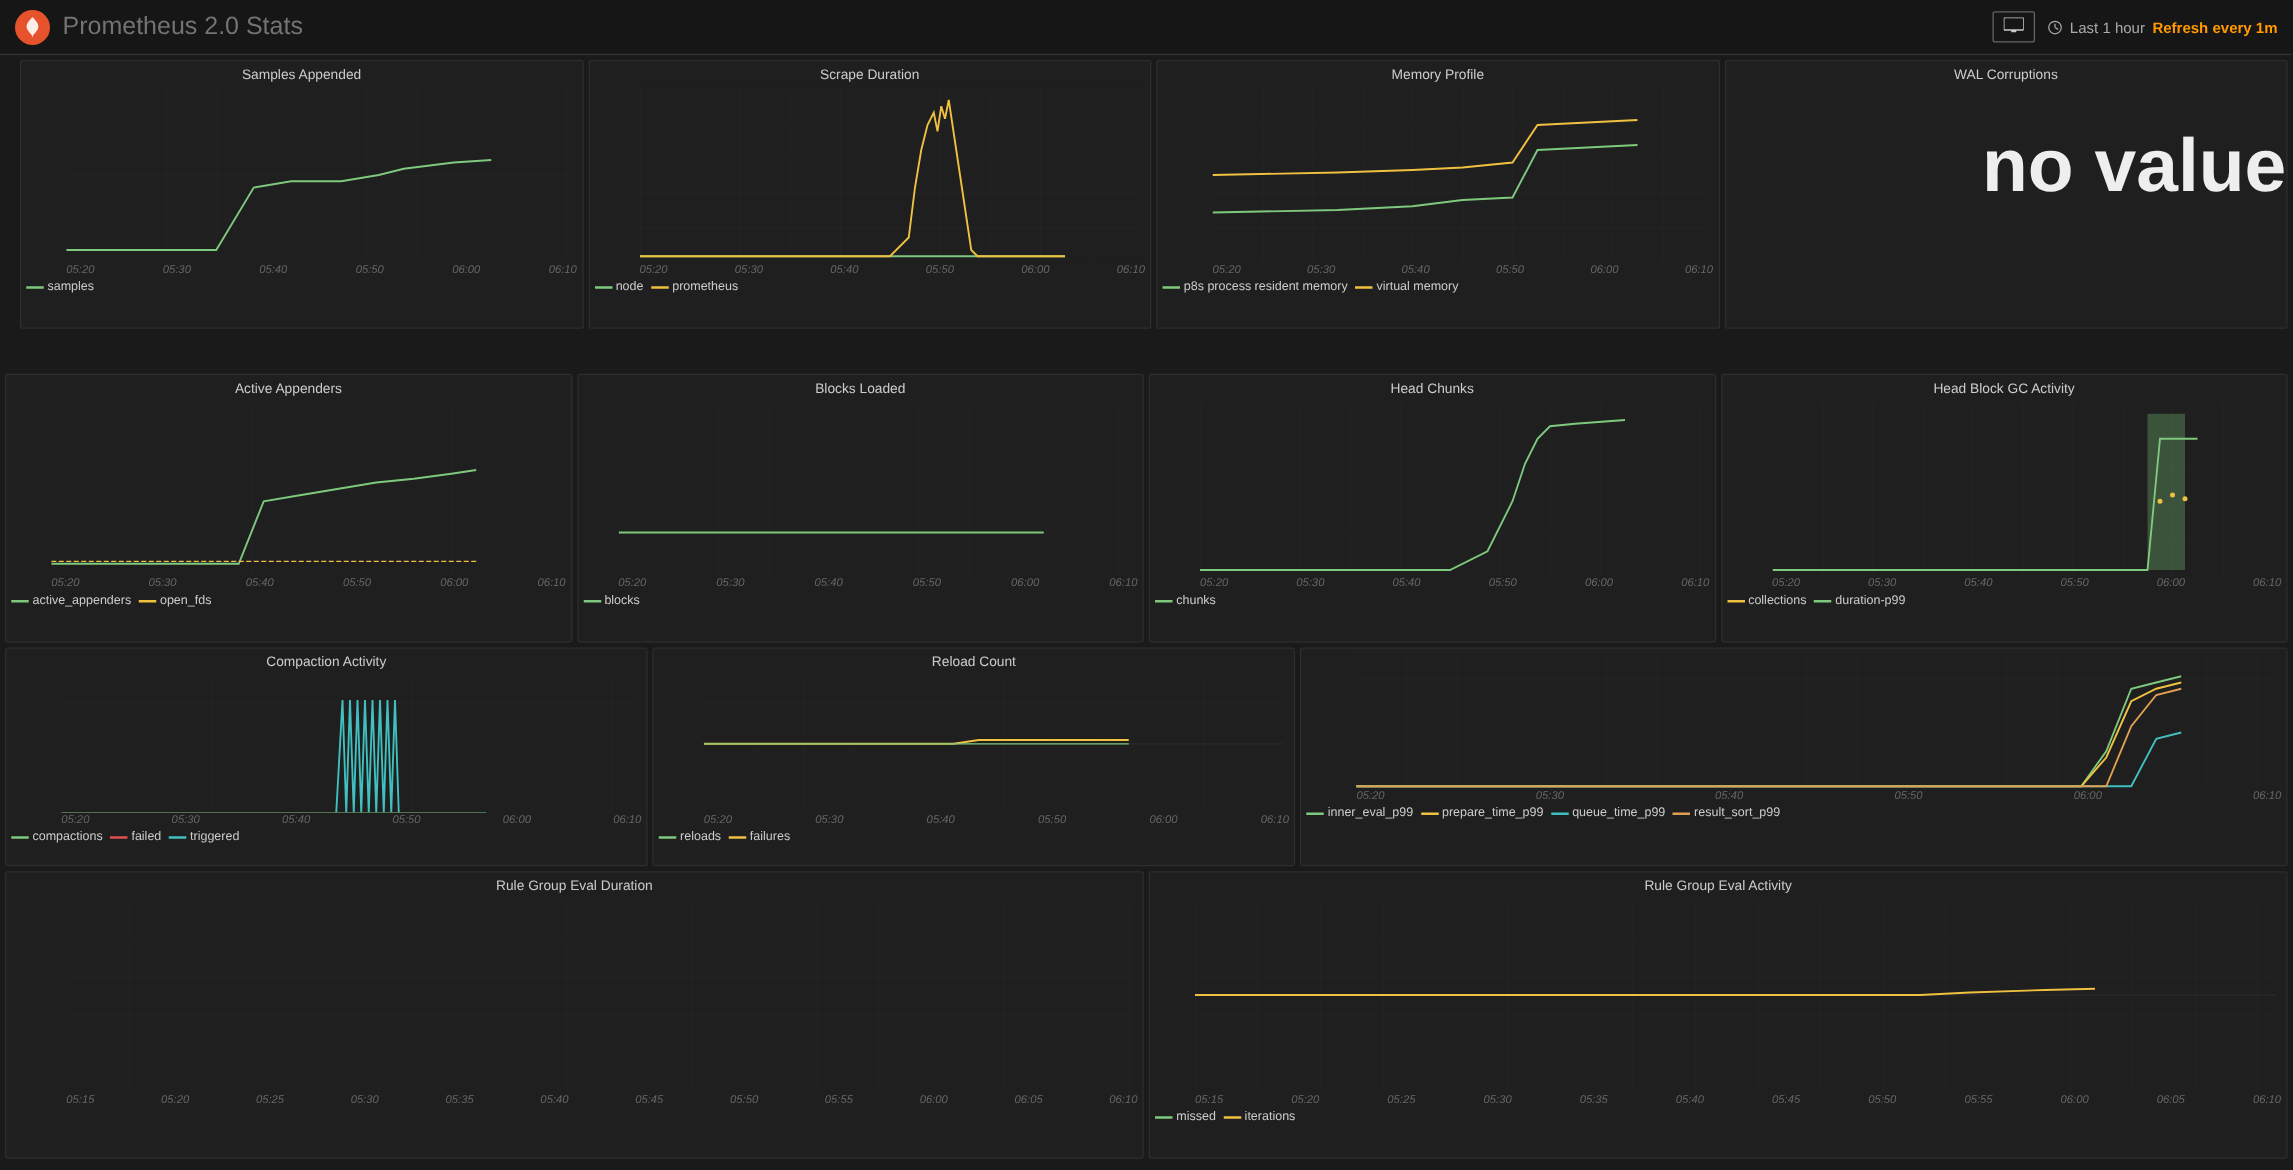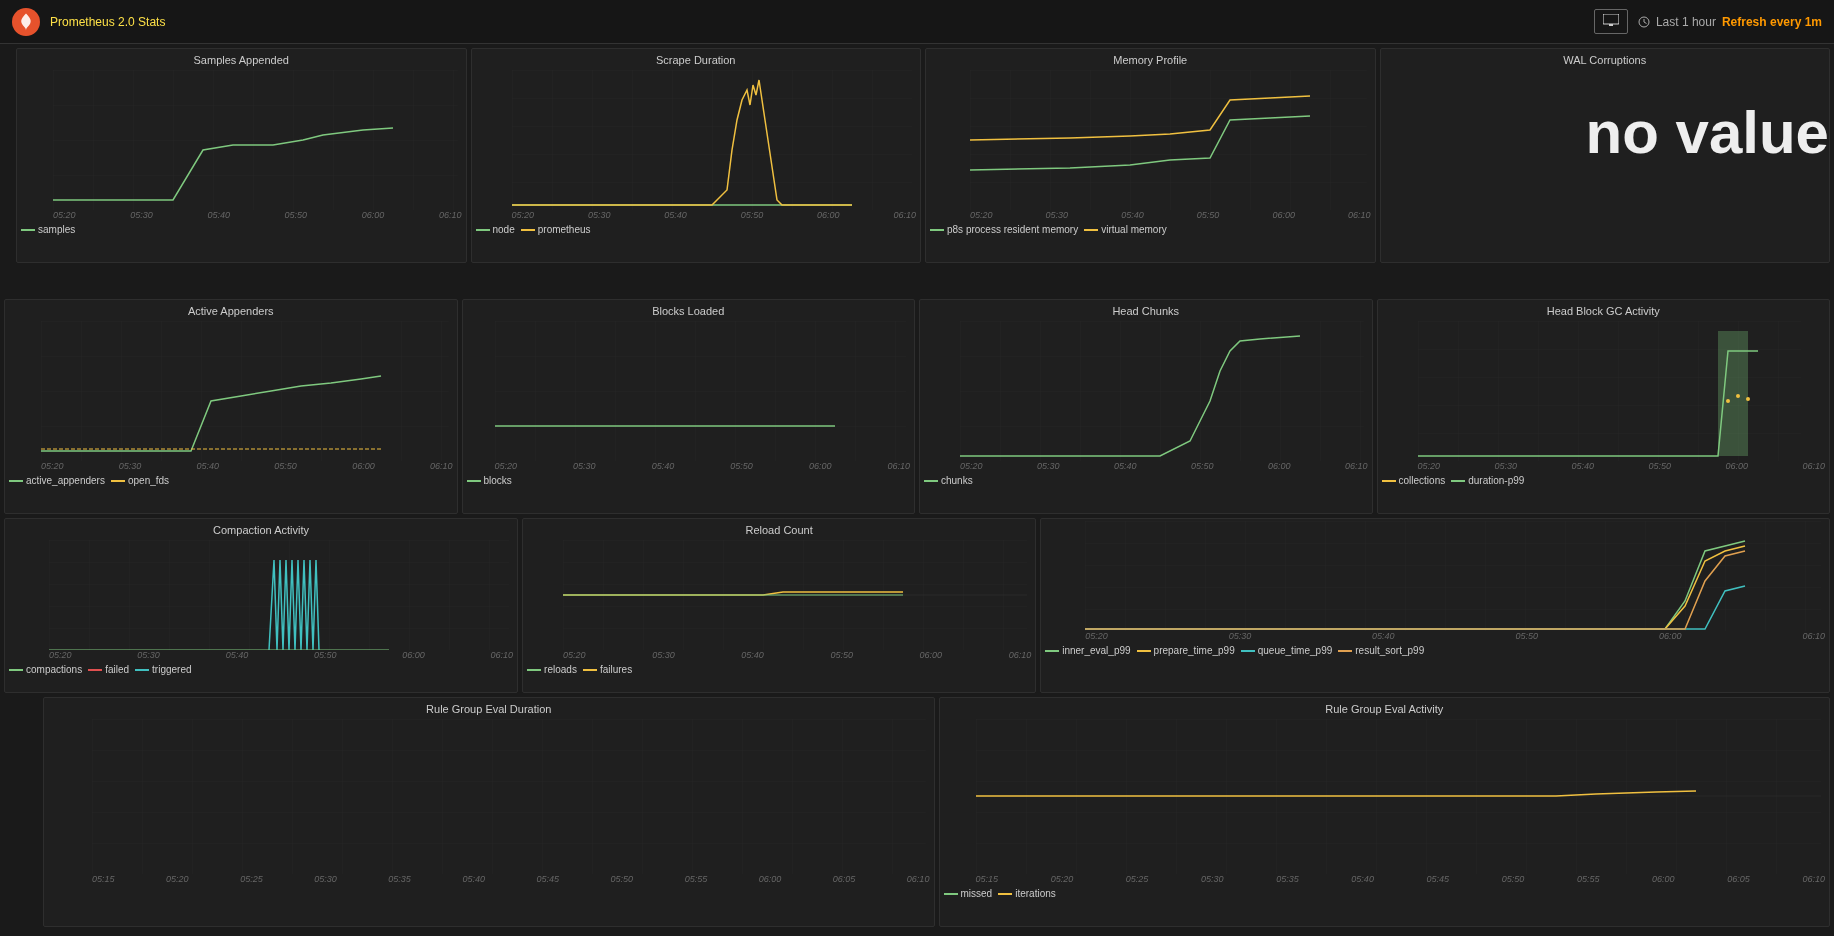--- a/index.html
+++ b/index.html
@@ -19,22 +19,22 @@
       align-items: center;
       padding: 0 12px;
       border-bottom: 1px solid #333;
       gap: 10px;
     }
     .logo {
       width: 28px;
       height: 28px;
     }
     .header-title {
-      color: #fde047;
-      font-size: 12px;
+      color: #737373;
+      font-size: 20px;
       font-weight: 500;
       flex: 1;
     }
     .header-right {
       display: flex;
       align-items: center;
       gap: 10px;
     }
     .monitor-btn {
       background: transparent;
@@ -396,21 +396,21 @@
         </div>
         <div class="legend-item">
           <span class="legend-dot" style="background:#7fc97f;"></span>
           <span>duration-p99</span>
         </div>
       </div>
     </div>
 
   </div>
 
-  <div class="row" style="height:175px;">
+  <div class="row" style="height:175px;justify-content:flex-end;">
 
     <div class="panel" style="flex:1.3;">
       <div class="panel-title">Compaction Activity</div>
       <div class="panel-body">
         <svg class="chart" height="110" style="margin-left:40px; width:calc(100% - 44px);">
           <defs>
               <pattern id="grid8" width="40" height="22" patternUnits="userSpaceOnUse">
                 <path d="M 40 0 L 0 0 0 22" fill="none" stroke="#2a2a2a" stroke-width="0.5"></path>
               </pattern>
             </defs>
@@ -519,21 +519,21 @@
         </div>
         <div class="legend-item">
           <span class="legend-dot" style="background:#e0a050;"></span>
           <span>result_sort_p99</span>
         </div>
       </div>
     </div>
 
   </div>
 
-  <div class="row" style="height:230px;margin-left:39px;">
+  <div class="row" style="height:230px;">
 
     <div class="panel">
       <div class="panel-title">Rule Group Eval Duration</div>
       <div class="panel-body">
         <svg class="chart" height="155" style="margin-left:44px; width:calc(100% - 48px);">
           <defs>
               <pattern id="grid11" width="50" height="31" patternUnits="userSpaceOnUse">
                 <path d="M 50 0 L 0 0 0 31" fill="none" stroke="#2a2a2a" stroke-width="0.5"></path>
               </pattern>
             </defs>

